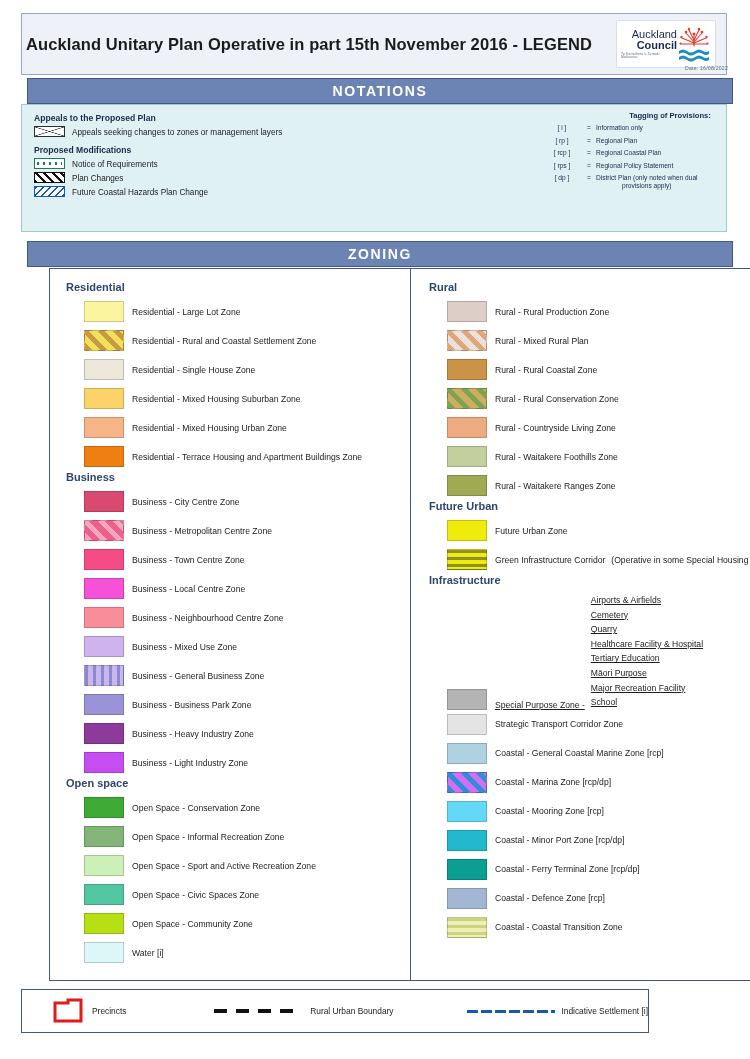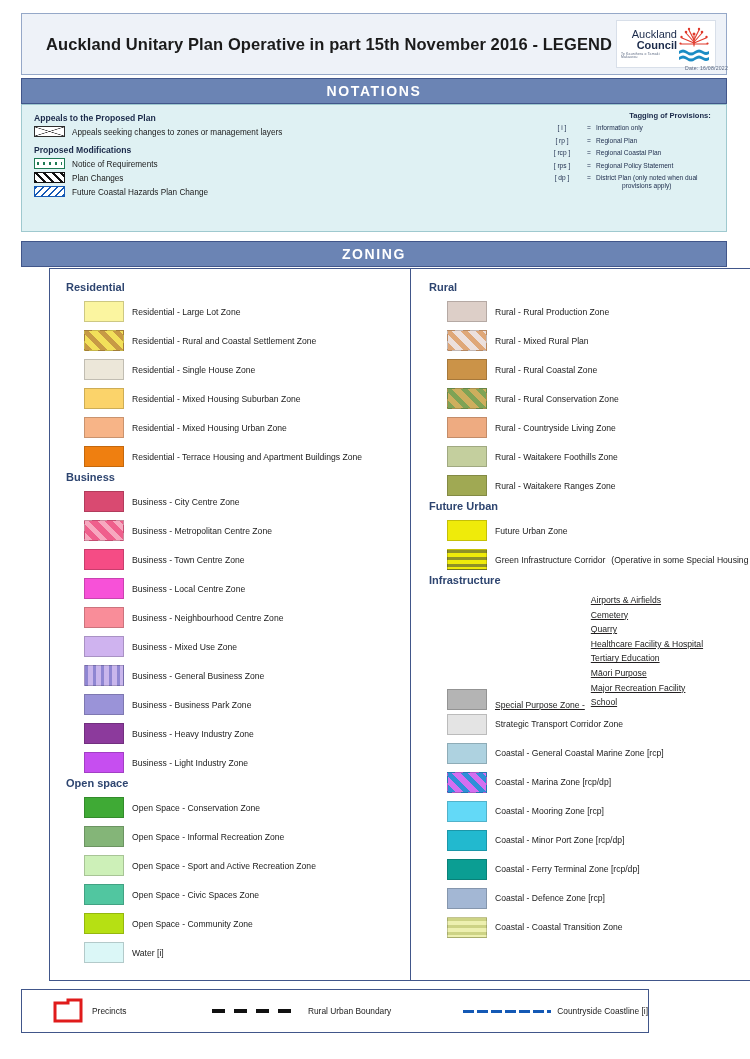--- a/index.html
+++ b/index.html
@@ -12,41 +12,41 @@
   }
   .page{position:relative;width:750px;height:1059px;background:#fff;}
 
   
   .header{
     position:absolute;left:21px;top:13px;width:706px;height:62px;
     background:#eef2f8;border:1px solid #95a8c8;
     box-sizing:border-box;display:flex;align-items:center;
   }
   .header-title{
-    flex:1;padding-left:24px;font-size:16.5px;font-weight:bold;
+    flex:1;padding-left:4px;font-size:16.5px;font-weight:bold;
     color:#1b1b1b;letter-spacing:.1px;white-space:nowrap;
   }
   .logo-box{
     width:100px;height:48px;margin-right:10px;background:#fff;
     border:1px solid #d8dfe9;box-sizing:border-box;
     display:flex;align-items:center;justify-content:space-between;padding:3px 4px;
   }
   .logo-words{display:flex;flex-direction:column;align-items:flex-end;line-height:1;}
   .logo-l1{font-size:11px;font-weight:normal;color:#1b2a4a;}
   .logo-l2{font-size:11px;font-weight:bold;color:#1b2a4a;}
   .logo-l3{font-size:3.4px;color:#5b6880;margin-top:2px;letter-spacing:.2px;}
   .logo-mark{width:34px;height:40px;flex:0 0 34px;}
   .date-line{
     position:absolute;right:22px;top:65px;font-size:5.2px;color:#5b6880;
     letter-spacing:.2px;
   }
 
   
   .band{
-    position:absolute;left:21px;width:706px;height:26px;
+    position:absolute;left:27px;width:706px;height:26px;
     background:#6b84b4;border:1px solid #3f5party;
     box-sizing:border-box;
     display:flex;align-items:center;justify-content:center;
   }
   .band{border:1px solid #3d5party;}
   .band-inner{
     color:#ffffff;font-size:14px;font-weight:bold;letter-spacing:1.6px;
   }
   #band-notations{top:78px;border:1px solid #41568a;}
   #band-zoning{top:241px;border:1px solid #41568a;}
@@ -436,17 +436,17 @@
       <span class="f-lbl">Precincts</span>
     </div>
     <div class="spacer-a"></div>
     <div class="f-item">
       <span class="dash-rub"></span>
       <span class="f-lbl">Rural Urban Boundary</span>
     </div>
     <div class="spacer-b"></div>
     <div class="f-item">
       <span class="dash-coast"></span>
-      <span class="f-lbl">Countryside Coastline  [i]</span>
+      <span class="f-lbl">Indicative Settlement  [i]</span>
     </div>
   </div>
 
 </div>
 
 </body></html>

